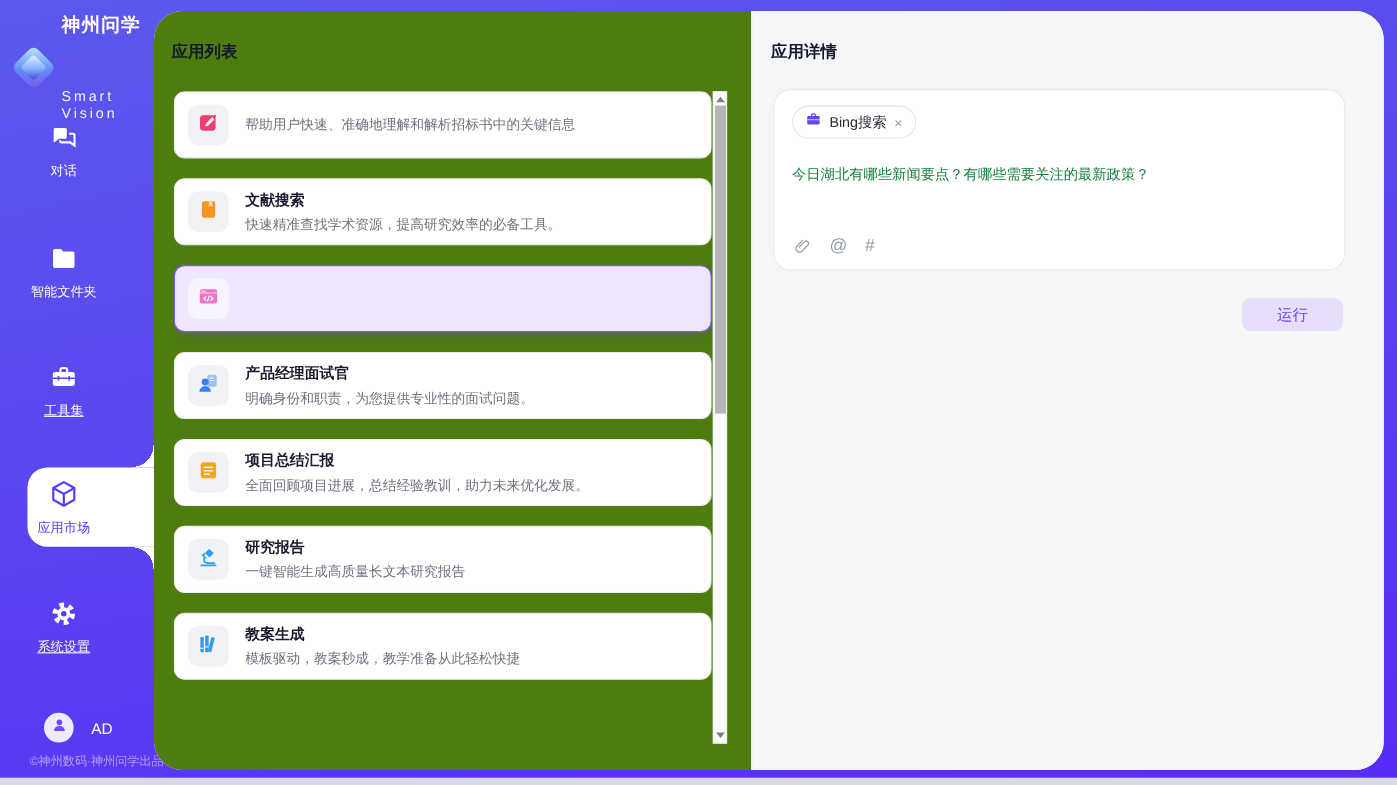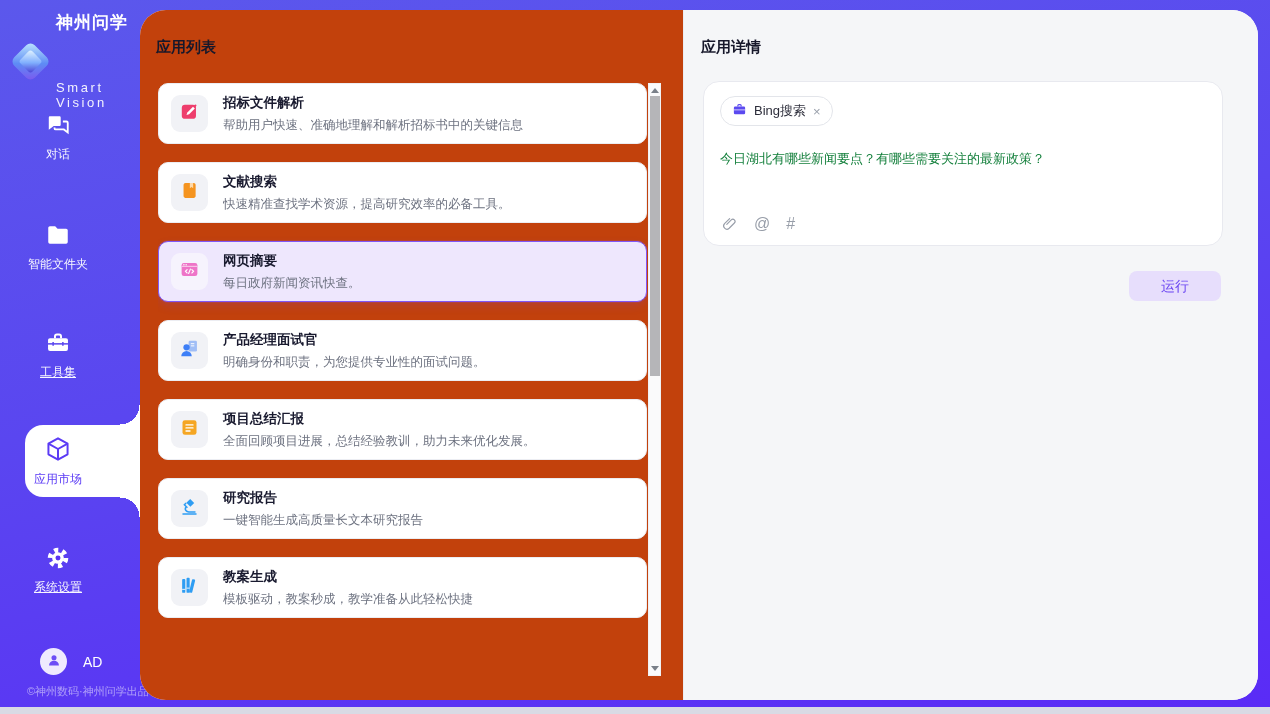--- a/index.html
+++ b/index.html
@@ -37,21 +37,21 @@
   .user-row{position:absolute;left:40px;top:648px;display:flex;align-items:center;gap:16px;}
   .avatar{width:27px;height:27px;border-radius:50%;background:#efeafe;display:flex;align-items:center;justify-content:center;}
   .user-name{font-size:14px;color:#fff;}
   .side-footer{position:absolute;left:27px;top:684px;font-size:11px;color:rgba(255,255,255,.5);white-space:nowrap;}
 
   
   .content{position:absolute;left:140px;top:10px;width:1118px;height:690px;border-radius:26px;
     overflow:hidden;display:flex;background:#fff;z-index:4;}
 
   
-  .panel-left{width:543px;position:relative;background:#c2410c;flex:none;}
+  .panel-left{width:543px;position:relative;background:#4d7c0f;flex:none;}
   .panel-title{position:absolute;left:16px;top:28px;font-size:15px;font-weight:700;color:#17182b;}
   .app-list{position:absolute;left:18px;top:73px;width:489px;bottom:0;overflow:hidden;}
   .app-card{height:61px;margin-bottom:18px;border:1px solid #ecedf2;border-radius:10px;background:#fff;
     display:flex;align-items:center;padding:0 14px 0 12px;cursor:pointer;}
   .app-card.selected{background:#eee7fd;border-color:#8157f7;
     box-shadow:0 0 0 1px rgba(129,87,247,.12),0 4px 10px rgba(110,70,240,.16);}
   .app-icon-tile{width:37px;height:37px;border-radius:9px;background:#f1f2f6;display:flex;align-items:center;
     justify-content:center;margin-right:15px;flex:none;}
   .app-card.selected .app-icon-tile{background:#f6f3fd;}
   .app-text{min-width:0;}
@@ -158,21 +158,20 @@
     <div class="app-list" id="app-list">
         <div class="app-card">
     <div class="app-icon-tile">
             <span class="app-glyph"><svg viewBox="0 0 24 24" width="21" height="21">
                 <rect x="3.2" y="4.2" width="16.2" height="16.2" rx="3.6" fill="#ee3e6d"></rect>
                 <path d="M8.6 16l.9-3 6.5-6.5 2.1 2.1-6.5 6.5-3 .9z" fill="#fff"></path>
                 <path d="M16.9 5.6l1.5 1.5 1.2-1.2a1.1 1.1 0 0 0-1.6-1.6l-1.1 1.3z" fill="#ee3e6d"></path>
               </svg></span>
           </div>
     <div class="app-text">
-      <div class="app-title">招标文件解析</div>
       <div class="app-desc">帮助用户快速、准确地理解和解析招标书中的关键信息</div>
     </div>
   </div>
         <div class="app-card">
     <div class="app-icon-tile">
             <span class="app-glyph"><svg viewBox="0 0 24 24" width="21" height="21">
                 <path d="M5.2 5.6c0-1.2 1-2.2 2.2-2.2h9.4c1.2 0 2.2 1 2.2 2.2v12.8c0 1.2-1 2.2-2.2 2.2H7.4c-1.2 0-2.2-1-2.2-2.2V5.6z" fill="#f5941f"></path>
                 <path d="M12.4 3.4h3.8v6l-1.9-1.4-1.9 1.4v-6z" fill="#ffd9a8"></path>
               </svg></span>
           </div>
@@ -184,24 +183,20 @@
         <div class="app-card selected">
     <div class="app-icon-tile">
             <span class="app-glyph"><svg viewBox="0 0 24 24" width="21" height="21">
                 <rect x="3" y="4.6" width="18" height="14.8" rx="2.6" fill="#ee74c8"></rect>
                 <path d="M3.4 8.4h17.2" stroke="#fff" stroke-width="1" opacity="0.75"></path>
                 <circle cx="5.6" cy="6.5" r="0.8" fill="#fff"></circle>
                 <circle cx="8.2" cy="6.5" r="0.8" fill="#fff"></circle>
                 <path d="M9.3 12.2l-1.9 1.9 1.9 1.9M14.7 12.2l1.9 1.9-1.9 1.9M13 11.6l-2 5" fill="none" stroke="#fff" stroke-width="1.3" stroke-linecap="round"></path>
               </svg></span>
           </div>
-    <div class="app-text">
-      <div class="app-title">网页摘要</div>
-      <div class="app-desc">每日政府新闻资讯快查。</div>
-    </div>
   </div>
         <div class="app-card">
     <div class="app-icon-tile">
             <span class="app-glyph"><svg viewBox="0 0 24 24" width="21" height="21">
                 <rect x="11" y="3" width="9.5" height="12.5" rx="1.6" fill="#3d7ff7" opacity="0.45"></rect>
                 <path d="M13.5 6.5h4M13.5 9h4" stroke="#fff" stroke-width="1.1"></path>
                 <circle cx="8.6" cy="10.6" r="3.6" fill="#3d7ff7"></circle>
                 <path d="M2.6 20.8a6 6 0 0 1 12 0z" fill="#3d7ff7"></path>
               </svg></span>
           </div>

